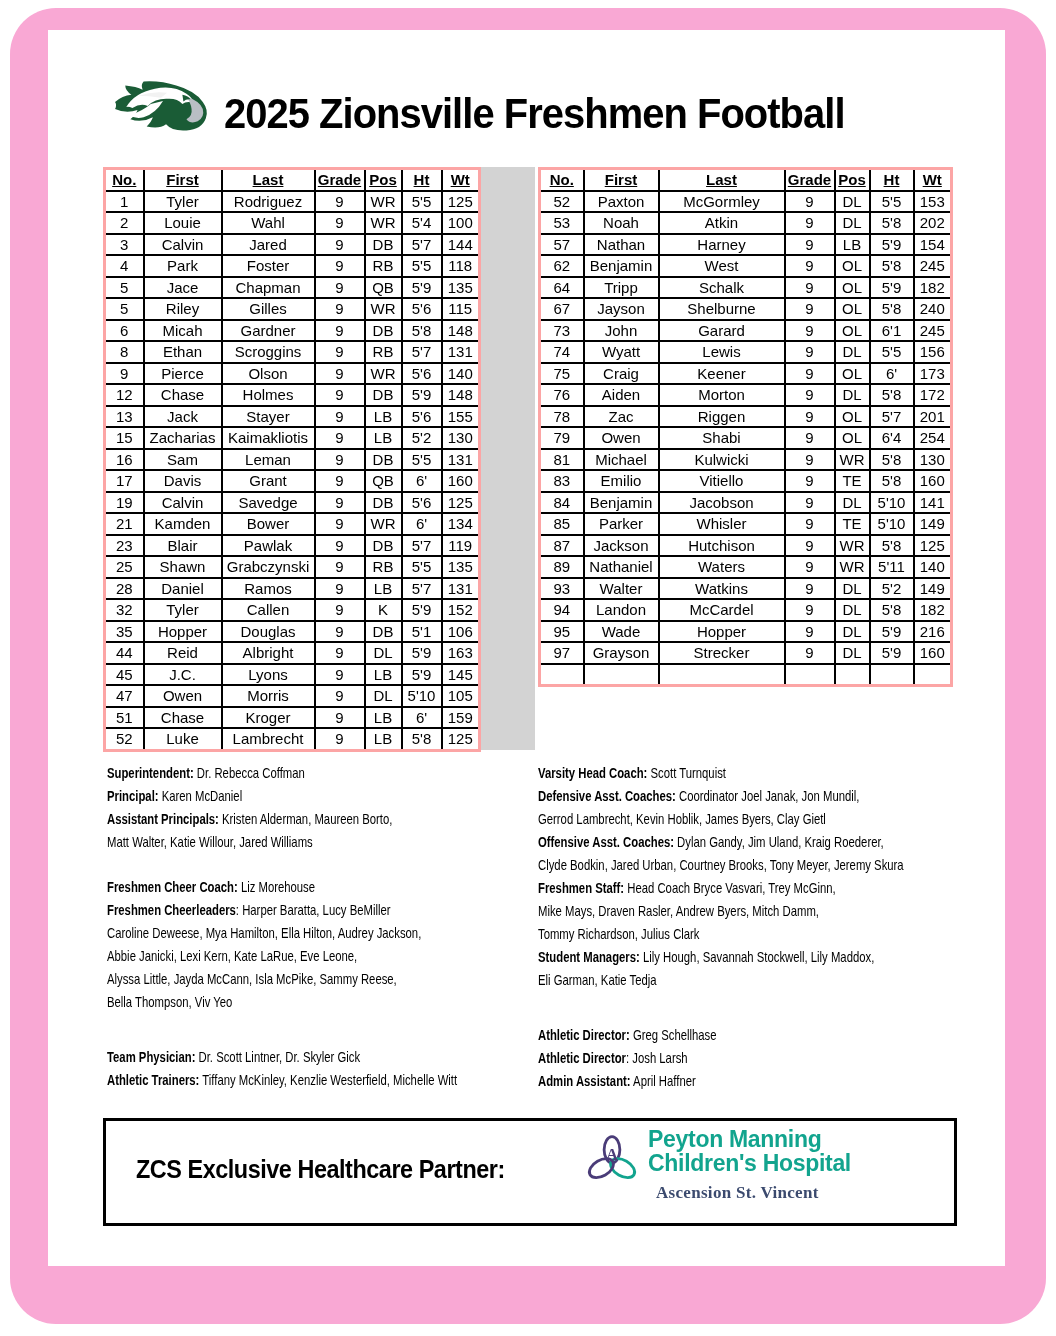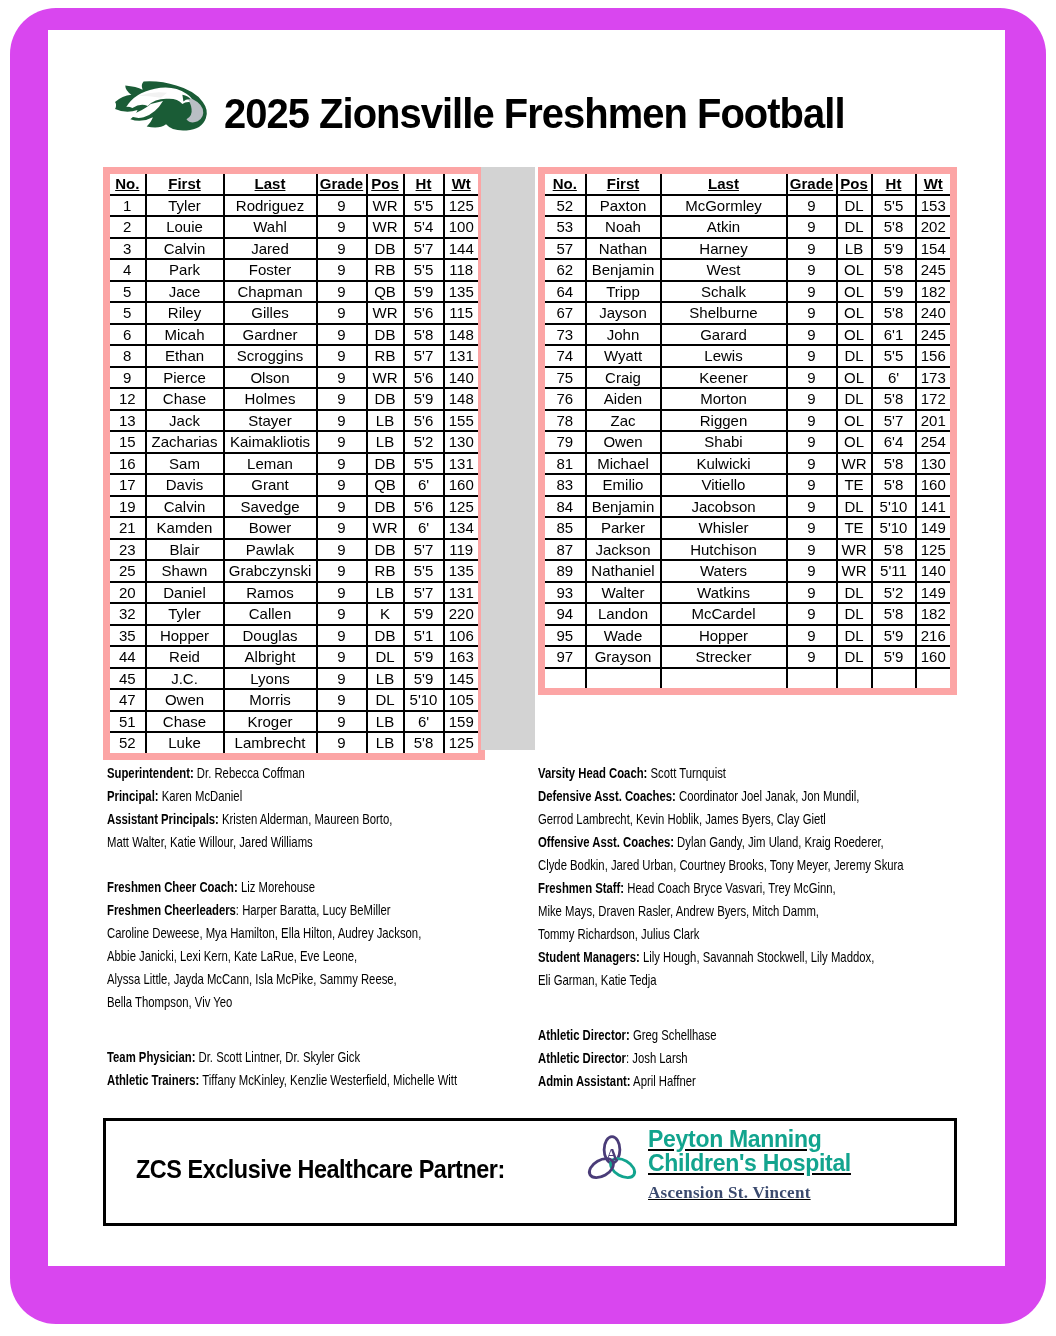--- a/index.html
+++ b/index.html
@@ -1,32 +1,32 @@
 <!DOCTYPE html>
 <html><head>
 <meta charset="utf-8">
 <style>
   html,body{margin:0;padding:0;background:#fff;}
   body{width:1056px;height:1336px;position:relative;overflow:hidden;
        font-family:"Liberation Sans",sans-serif;color:#000;}
 
   .frame{position:absolute;left:10px;top:8px;width:1036px;height:1316px;
-         background:#d946ef;border-radius:46px;}
+         background:#f9a8d4;border-radius:46px;}
   .page{position:absolute;left:38px;top:22px;width:957px;height:1236px;
         background:#ffffff;}
 
   
   .eagle{position:absolute;left:64px;top:50px;width:102px;height:54px;}
   .title{position:absolute;left:176px;top:60px;font-size:42px;font-weight:bold;
          letter-spacing:-1px;white-space:nowrap;transform:scaleX(.95);
          transform-origin:0 0;}
 
   
   table.roster{position:absolute;top:137px;border-collapse:collapse;
-               table-layout:fixed;border:7px solid #fca5a5;}
+               table-layout:fixed;border:3px solid #fca5a5;}
   table.roster.left{left:55px;width:378px;}
   table.roster.right{left:490px;width:414px;}
   .roster th,.roster td{border:2px solid #000;padding:0;text-align:center;
         height:19.5px;line-height:19.5px;font-size:15px;overflow:hidden;
         white-space:nowrap;}
   .roster th{font-weight:bold;text-decoration:underline;}
   .spacer{position:absolute;left:433px;top:137px;width:54px;height:583px;
           background:#d3d3d3;}
 
   
@@ -40,25 +40,25 @@
   .gap-lg{height:32px;}
 
   
   .partner-box{position:absolute;left:55px;top:1088px;width:848px;height:102px;
                border:3px solid #000;}
   .partner-label{position:absolute;left:30px;top:33px;font-size:26px;
                  font-weight:bold;white-space:nowrap;transform:scaleX(.9);
                  transform-origin:0 0;letter-spacing:-.5px;}
   .hospital{position:absolute;left:478px;top:6px;display:flex;align-items:flex-start;}
   .trefoil{width:56px;height:58px;margin-top:6px;}
-  .hosp-text{margin-left:8px;text-decoration:underline;}
+  .hosp-text{margin-left:8px;}
   .hosp-name{color:#12a48e;font-size:23px;font-weight:bold;line-height:24px;
              letter-spacing:-.3px;white-space:nowrap;}
   .hosp-sub{color:#3b4a6e;font-family:"Liberation Serif",serif;font-weight:bold;
-            font-size:17px;margin-top:8px;letter-spacing:.3px;white-space:nowrap;}
+            font-size:17px;margin-top:8px;letter-spacing:.3px;white-space:nowrap;margin-left:8px;}
 </style>
 </head>
 <body>
 
 <div class="frame">
   <div class="page">
 
     <svg class="eagle" viewBox="0 0 200 104" aria-hidden="true">
       <path fill="#1a5c36" d="M6 42 Q20 30 38 28 Q26 20 26 10 Q48 12 60 18 Q56 8 62 2 Q96 0 126 10 Q162 20 178 42 Q190 58 184 74 Q176 96 146 98 Q118 100 106 86 Q92 96 68 90 Q78 80 80 72 Q58 84 36 76 Q48 66 50 58 Q28 66 6 56 Q10 48 6 42 Z"></path>
       <path fill="#ffffff" d="M28 52 Q44 24 84 16 Q120 8 146 26 Q158 34 160 44 Q146 40 138 46 Q128 34 106 36 Q84 36 70 50 Q56 44 40 54 Q32 50 28 52 Z"></path>
@@ -247,36 +247,36 @@
           <tr>
             <td>25</td>
             <td>Shawn</td>
             <td>Grabczynski</td>
             <td>9</td>
             <td>RB</td>
             <td>5'5</td>
             <td>135</td>
           </tr>
           <tr>
-            <td>20</td>
+            <td>28</td>
             <td>Daniel</td>
             <td>Ramos</td>
             <td>9</td>
             <td>LB</td>
             <td>5'7</td>
             <td>131</td>
           </tr>
           <tr>
             <td>32</td>
             <td>Tyler</td>
             <td>Callen</td>
             <td>9</td>
             <td>K</td>
             <td>5'9</td>
-            <td>220</td>
+            <td>152</td>
           </tr>
           <tr>
             <td>35</td>
             <td>Hopper</td>
             <td>Douglas</td>
             <td>9</td>
             <td>DB</td>
             <td>5'1</td>
             <td>106</td>
           </tr>

